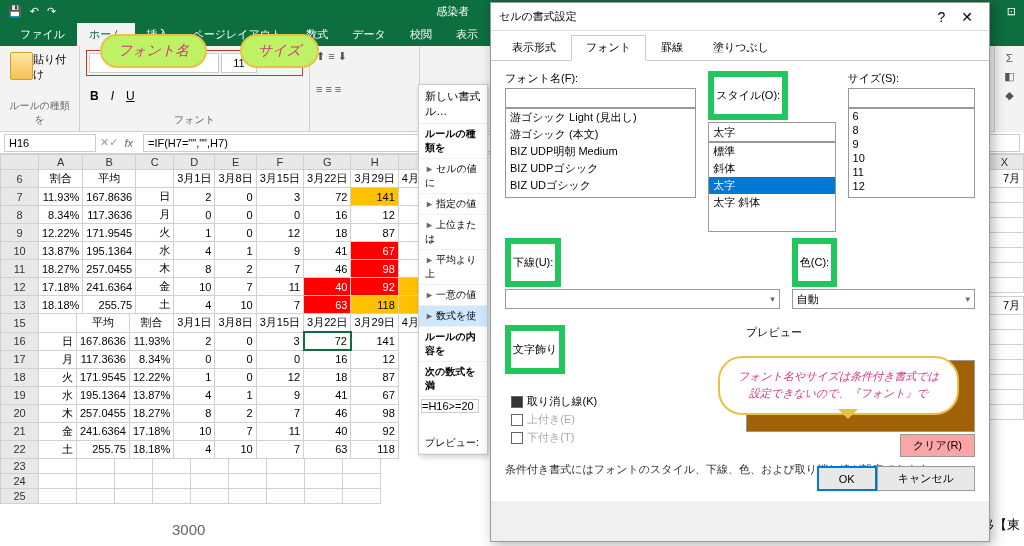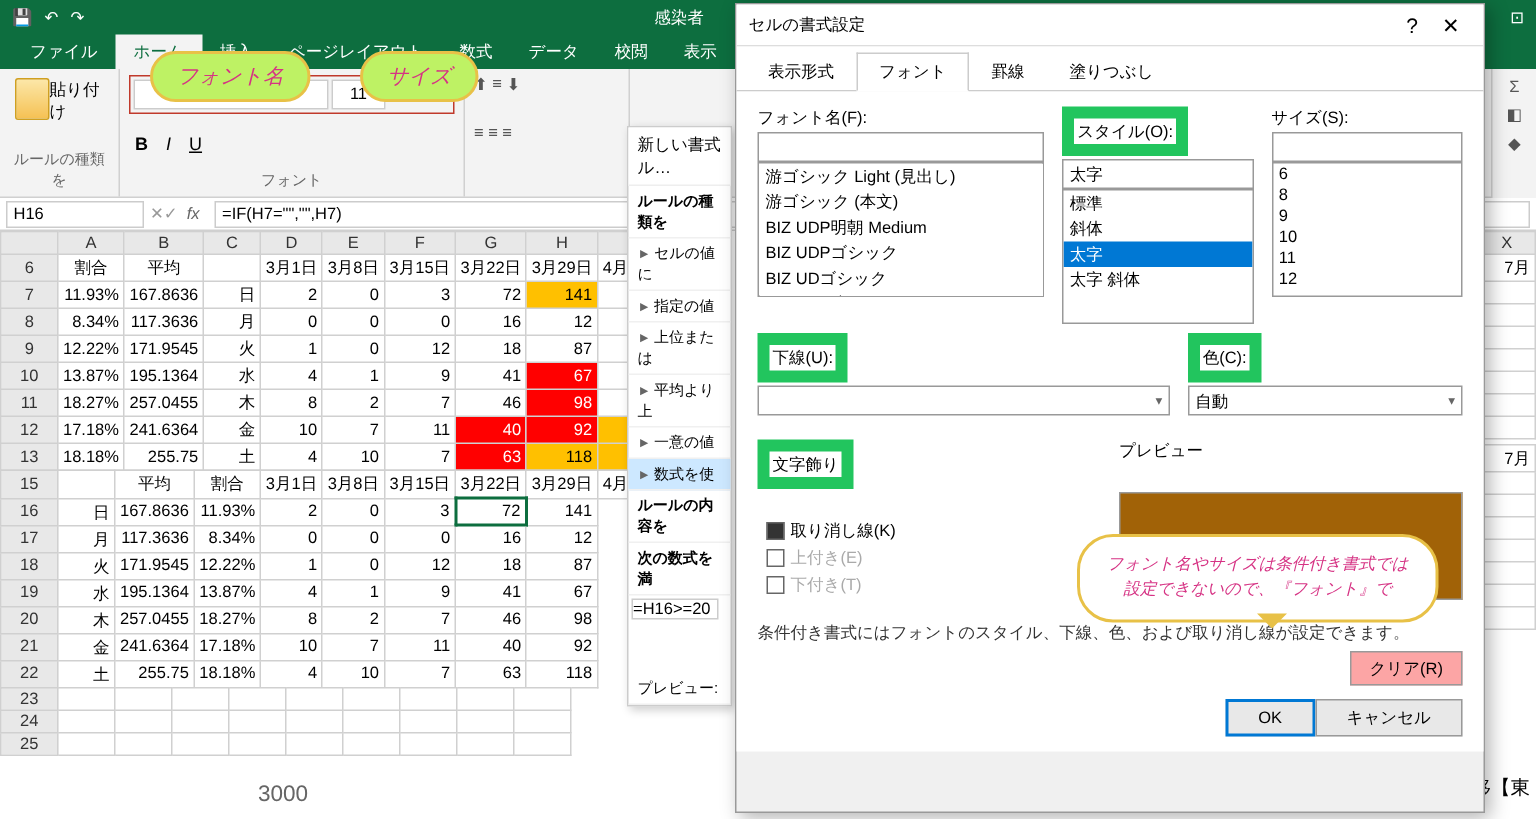--- a/index.html
+++ b/index.html
@@ -48,21 +48,21 @@
 .dlg-title{height:28px;display:flex;align-items:center;padding:0 8px;background:#fff;border-bottom:1px solid #ddd}
 .dlg-title .t{flex:1}
 .dlg-title .x{padding:2px 8px;font-size:14px}
 .dlg-tabs{display:flex;background:#fff;border-bottom:1px solid #ccc;padding:4px 6px 0}
 .dlg-tabs .dt{padding:4px 14px;border:1px solid transparent;cursor:pointer}
 .dlg-tabs .dt.active{border:1px solid #ccc;border-bottom:1px solid #fff;background:#fff;margin-bottom:-1px}
 .dlg-body{padding:10px 14px;background:#fff;height:440px;position:relative}
 .fld-row{display:flex;gap:12px;margin-bottom:4px}
 .fld-col{flex:1}
 .fld-lbl{margin-bottom:2px}
-.red-box{border:8px solid #22c55e;padding:1px 2px;display:inline-block}
+.red-box{border:6px solid #22c55e;padding:11px 2px;display:inline-block}
 .listbox{border:1px solid #999;height:90px;overflow:auto;background:#fff}
 .listbox .li{padding:1px 4px}
 .listbox .li.sel{background:#0078d4;color:#fff}
 .narrow{width:110px}
 .sz{width:130px}
 .combo{border:1px solid #999;background:#fff;height:20px;display:flex;align-items:center;padding:0 4px;justify-content:space-between}
 .combo .dd{color:#666;font-size:9px}
 .sect-lbl{margin:8px 0 20px}
 .chkrow{display:flex;align-items:center;gap:4px;margin:3px 0;padding-left:6px}
 .chkrow .cb{width:12px;height:12px;border:1px solid #666;display:inline-block}
@@ -507,21 +507,21 @@
       <div class="row"><span class="arrow">►</span>セルの値に</div>
       <div class="row"><span class="arrow">►</span>指定の値</div>
       <div class="row"><span class="arrow">►</span>上位または</div>
       <div class="row"><span class="arrow">►</span>平均より上</div>
       <div class="row"><span class="arrow">►</span>一意の値</div>
       <div class="row sel"><span class="arrow">►</span>数式を使</div>
     </div>
   <div class="row" style="font-weight:bold">ルールの内容を</div>
   <div class="row" style="font-weight:bold">次の数式を満</div>
   <input value="=H16&gt;=20" style="">
-  <div class="row" style="margin-top:34px">プレビュー:</div>
+  <div class="row" style="margin-top:18px">プレビュー:</div>
 </div>
 
 <div class="dialog">
   <div class="dlg-title">
     <span class="t">セルの書式設定</span>
     <span class="x">?</span>
     <span class="x">✕</span>
   </div>
   <div class="dlg-tabs" id="dtabs">
       <div class="dt">表示形式</div>

